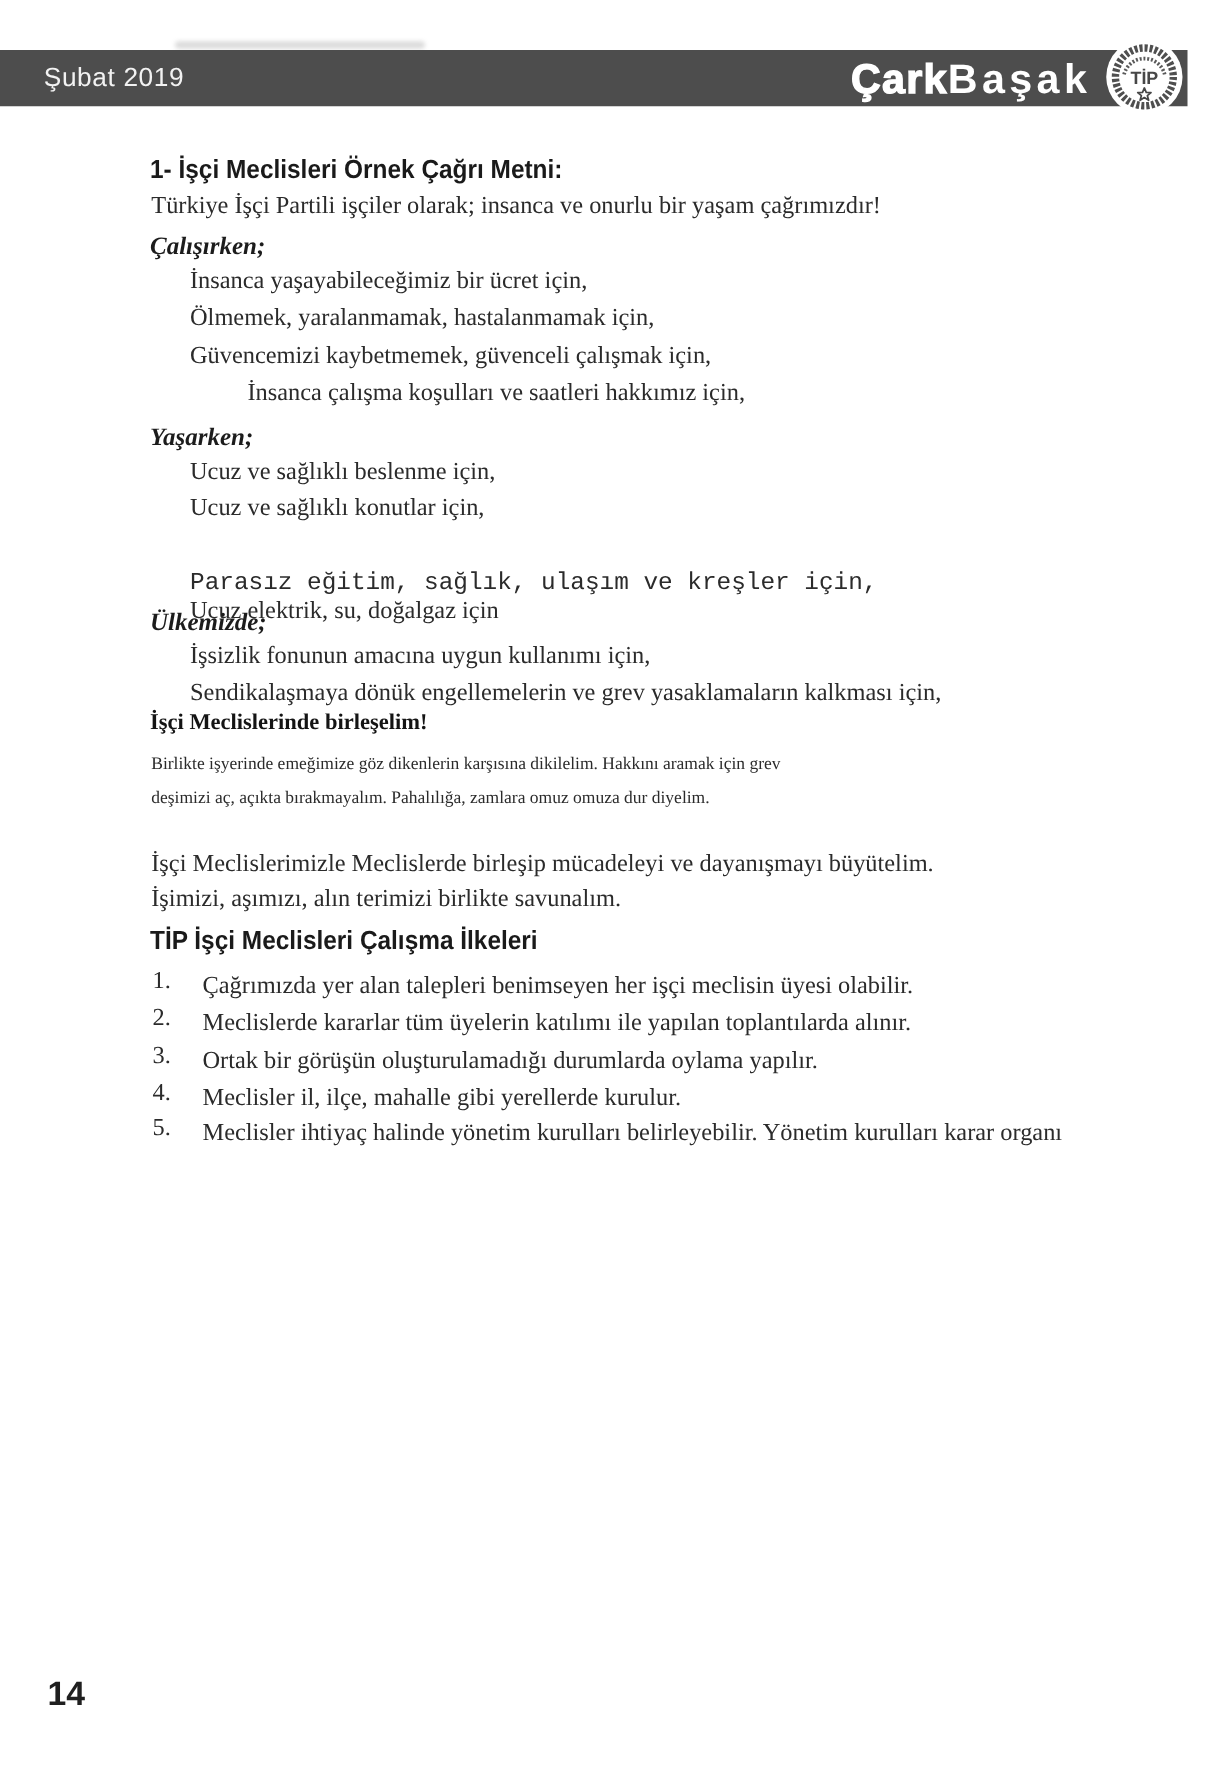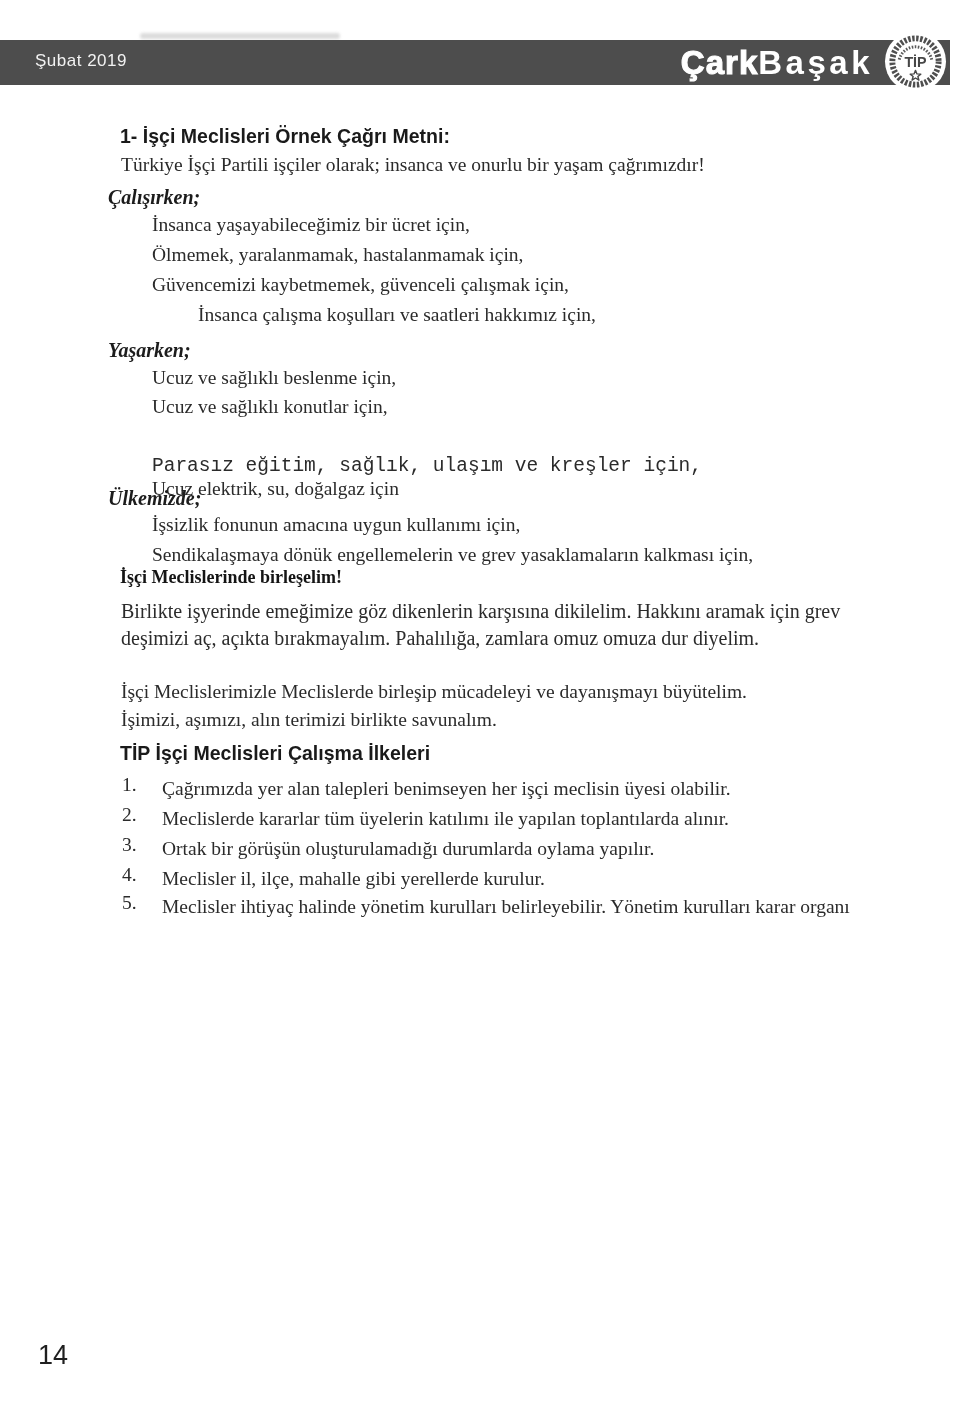--- a/index.html
+++ b/index.html
@@ -13,55 +13,55 @@
   .topbar {
     position:absolute; left:0; top:40px; width:950px; height:45px;
     background:#4d4d4d;
   }
   .scan-artifact {
     position:absolute; left:140px; top:33px; width:200px; height:6px;
     background:#9a9a9a; opacity:.35; filter:blur(1.5px); border-radius:3px;
   }
   .issue-date {
     position:absolute; left:35px; top:51px; color:#f2f2f2;
-    font-family:"Liberation Sans", sans-serif; font-size:17px; letter-spacing:.5px;
+    font-family:"Liberation Sans", sans-serif; font-size:21px; letter-spacing:.5px;
   }
   .masthead {
     position:absolute; top:45px; right:102px; color:#ffffff;
     font-family:"Liberation Sans", sans-serif; font-size:33px; font-weight:700;
     line-height:36px; white-space:nowrap;
   }
   .masthead .primary { -webkit-text-stroke:1.1px #ffffff; letter-spacing:1px; }
   .masthead .secondary { letter-spacing:3.5px; }
   .logo { position:absolute; left:884px; top:30px; width:63px; height:63px; }
 
   
   .h-sans {
     position:absolute; left:120px; color:#1a1a1a;
     font-family:"Liberation Sans", sans-serif; font-weight:700; font-size:21px;
     transform:scaleX(.93); transform-origin:left center; white-space:nowrap;
   }
   .serif-line { position:absolute; left:121px; font-size:19.5px; white-space:nowrap; }
   .sec-label {
-    position:absolute; left:108px; font-size:20px; font-weight:700; font-style:italic;
+    position:absolute; left:120px; font-size:20px; font-weight:700; font-style:italic;
     color:#1c1c1c; white-space:nowrap;
   }
   .ind { left:152px; }
   .slogan {
     position:absolute; left:120px; font-size:18px; font-weight:700; color:#141414;
     white-space:nowrap;
   }
-  .para { position:absolute; left:121px; font-size:20px; }
+  .para { position:absolute; left:121px; font-size:14px; }
   .para div { line-height:27px; white-space:nowrap; }
   .prow { position:absolute; left:122px; display:flex; font-size:19.5px; }
   .pnum { width:40px; flex:0 0 40px; }
   .plines div { line-height:29px; white-space:nowrap; }
   .page-number {
     position:absolute; left:38px; top:1340px; color:#1f1f1f;
-    font-family:"Liberation Sans", sans-serif; font-size:27px; font-weight:400;
+    font-family:"Liberation Sans", sans-serif; font-size:27px; font-weight:700;
   }
 </style>
 </head>
 <body>
 
 <div class="page">
 
   <div class="scan-artifact"></div>
 
   <div class="topbar"></div>

